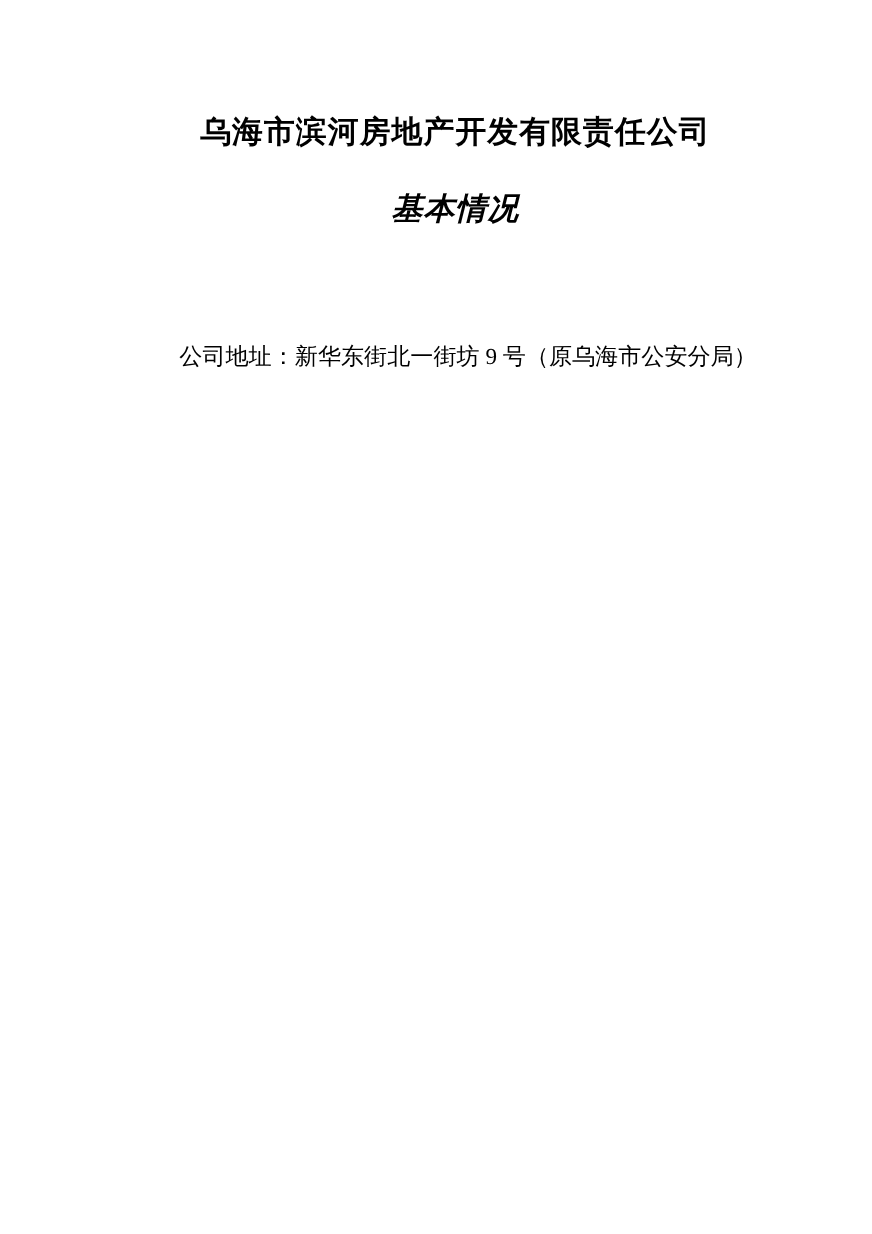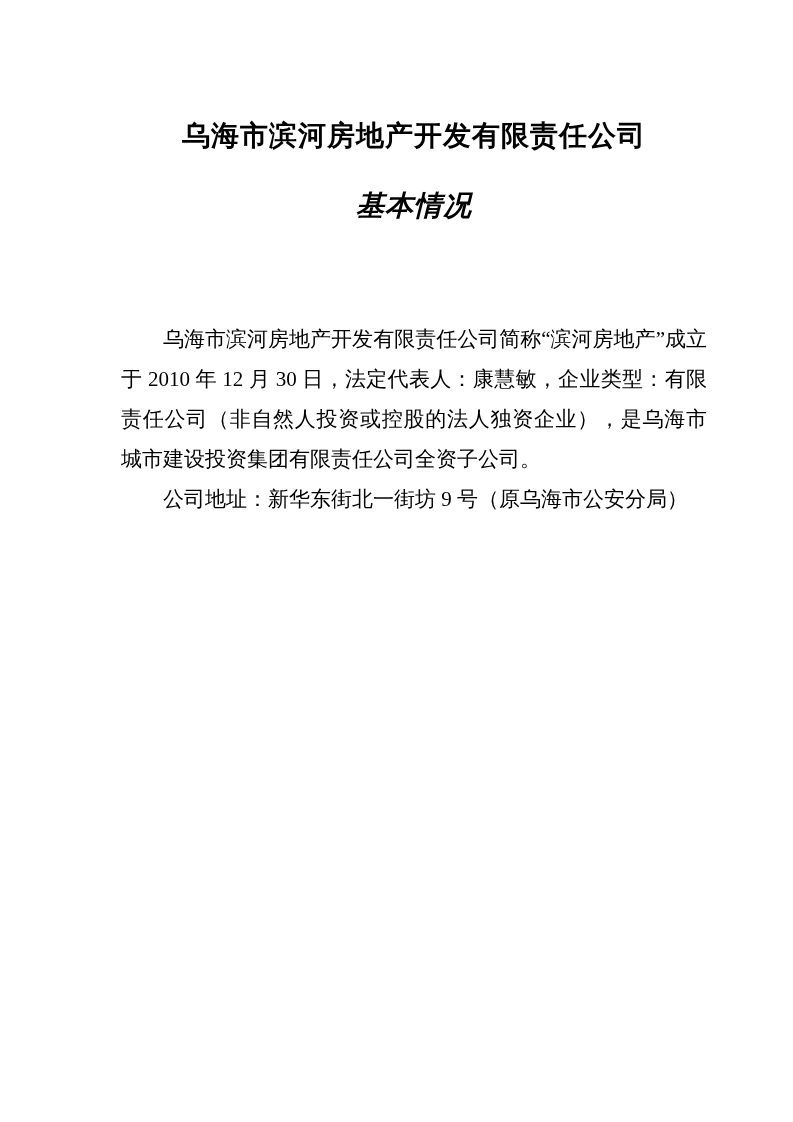--- a/index.html
+++ b/index.html
@@ -4,21 +4,21 @@
 <style>
   html, body {
     margin: 0;
     padding: 0;
     background: #ffffff;
   }
   .page {
     position: relative;
     width: 793px;
     height: 806px;
-    margin: 16px auto;
+    margin: 1px auto;
     background: #ffffff;
     box-sizing: border-box;
     padding: 100px 86px 0 121px;
     font-family: "Liberation Serif", "DejaVu Serif", serif;
     color: #000000;
     overflow: hidden;
   }
   .doc-title {
     font-size: 28px;
     line-height: 40px;
@@ -49,16 +49,15 @@
     word-break: break-all;
   }
 </style>
 </head>
 <body>
 
 <div class="page">
   <h1 class="doc-title">乌海市滨河房地产开发有限责任公司</h1>
   <h2 class="doc-subtitle">基本情况</h2>
   <div class="doc-body">
-    <p>乌海市滨河房地产开发有限责任公司简称“滨河房地产”成立于 2010 年 12 月 30 日，法定代表人：康慧敏，企业类型：有限责任公司（非自然人投资或控股的法人独资企业），是乌海市城市建设投资集团有限责任公司全资子公司。</p>
     <p>公司地址：新华东街北一街坊 9 号（原乌海市公安分局）</p>
   </div>
 </div>
 
 </body></html>

